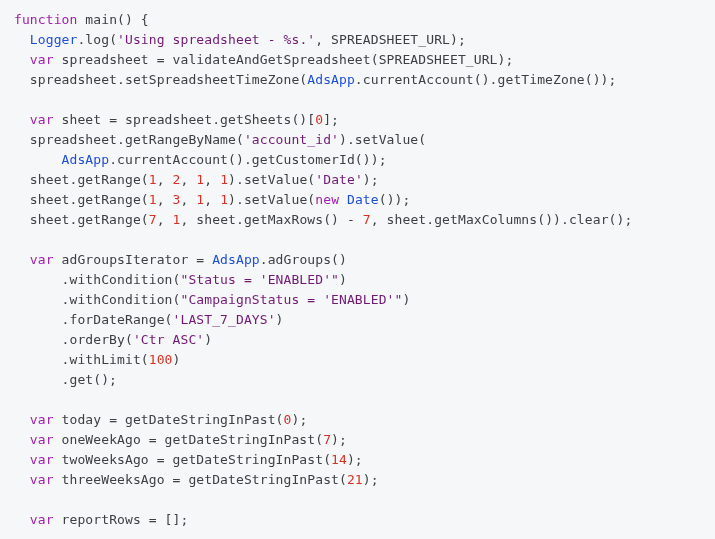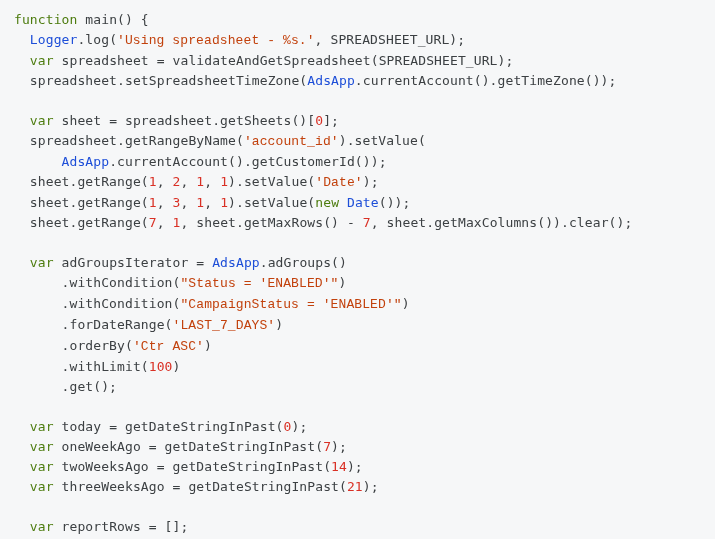--- a/index.html
+++ b/index.html
@@ -7,21 +7,21 @@
     background: #f6f7f8;
     font-family: "SF Mono", Monaco, Menlo, Consolas, "Courier New", monospace;
     font-size: 13px;
     line-height: 20px;
     padding: 10px 14px;
     color: #3c4043;
     width: 715px;
     letter-spacing: 0.1px;
   }
   .line { white-space: pre; }
-  .kw { color: #4d7c0f; }
+  .kw { color: #a21caf; }
   .type  { color: #1d4ed8; }    
-  .str   { color: #c2410c; font-family: Liberation Mono, monospace; }    
+  .str   { color: #701a75; }    
   .num   { color: #d93025; }    
 </style>
 </head>
 <body>
 
 <pre><div class="line"><span class="kw">function</span><span> main</span><span>() {</span></div><div class="line"><span>  </span><span class="type">Logger</span><span>.log(</span><span class="str">'Using spreadsheet - %s.'</span><span>, SPREADSHEET_URL);</span></div><div class="line">  <span class="kw">var</span><span> spreadsheet = validateAndGetSpreadsheet(SPREADSHEET_URL);</span></div><div class="line"><span>  spreadsheet.setSpreadsheetTimeZone(</span><span class="type">AdsApp</span><span>.currentAccount().getTimeZone());</span></div><div class="line"> </div><div class="line">  <span class="kw">var</span><span> sheet = spreadsheet.getSheets()[</span><span class="num">0</span><span>];</span></div><div class="line"><span>  spreadsheet.getRangeByName(</span><span class="str">'account_id'</span><span>).setValue(</span></div><div class="line"><span>      </span><span class="type">AdsApp</span><span>.currentAccount().getCustomerId());</span></div><div class="line"><span>  sheet.getRange(</span><span class="num">1</span><span>, </span><span class="num">2</span><span>, </span><span class="num">1</span><span>, </span><span class="num">1</span><span>).setValue(</span><span class="str">'Date'</span><span>);</span></div><div class="line"><span>  sheet.getRange(</span><span class="num">1</span><span>, </span><span class="num">3</span><span>, </span><span class="num">1</span><span>, </span><span class="num">1</span><span>).setValue(</span><span class="kw">new</span><span> </span><span class="type">Date</span><span>());</span></div><div class="line"><span>  sheet.getRange(</span><span class="num">7</span><span>, </span><span class="num">1</span><span>, sheet.getMaxRows() - </span><span class="num">7</span><span>, sheet.getMaxColumns()).clear();</span></div><div class="line"> </div><div class="line">  <span class="kw">var</span><span> adGroupsIterator = </span><span class="type">AdsApp</span><span>.adGroups()</span></div><div class="line"><span>      .withCondition(</span><span class="str">"Status = 'ENABLED'"</span><span>)</span></div><div class="line"><span>      .withCondition(</span><span class="str">"CampaignStatus = 'ENABLED'"</span><span>)</span></div><div class="line"><span>      .forDateRange(</span><span class="str">'LAST_7_DAYS'</span><span>)</span></div><div class="line"><span>      .orderBy(</span><span class="str">'Ctr ASC'</span><span>)</span></div><div class="line"><span>      .withLimit(</span><span class="num">100</span><span>)</span></div><div class="line"><span>      .get();</span></div><div class="line"> </div><div class="line">  <span class="kw">var</span><span> today = getDateStringInPast(</span><span class="num">0</span><span>);</span></div><div class="line">  <span class="kw">var</span><span> oneWeekAgo = getDateStringInPast(</span><span class="num">7</span><span>);</span></div><div class="line">  <span class="kw">var</span><span> twoWeeksAgo = getDateStringInPast(</span><span class="num">14</span><span>);</span></div><div class="line">  <span class="kw">var</span><span> threeWeeksAgo = getDateStringInPast(</span><span class="num">21</span><span>);</span></div><div class="line"> </div><div class="line">  <span class="kw">var</span><span> reportRows = [];</span></div></pre>
 
 </body></html>

